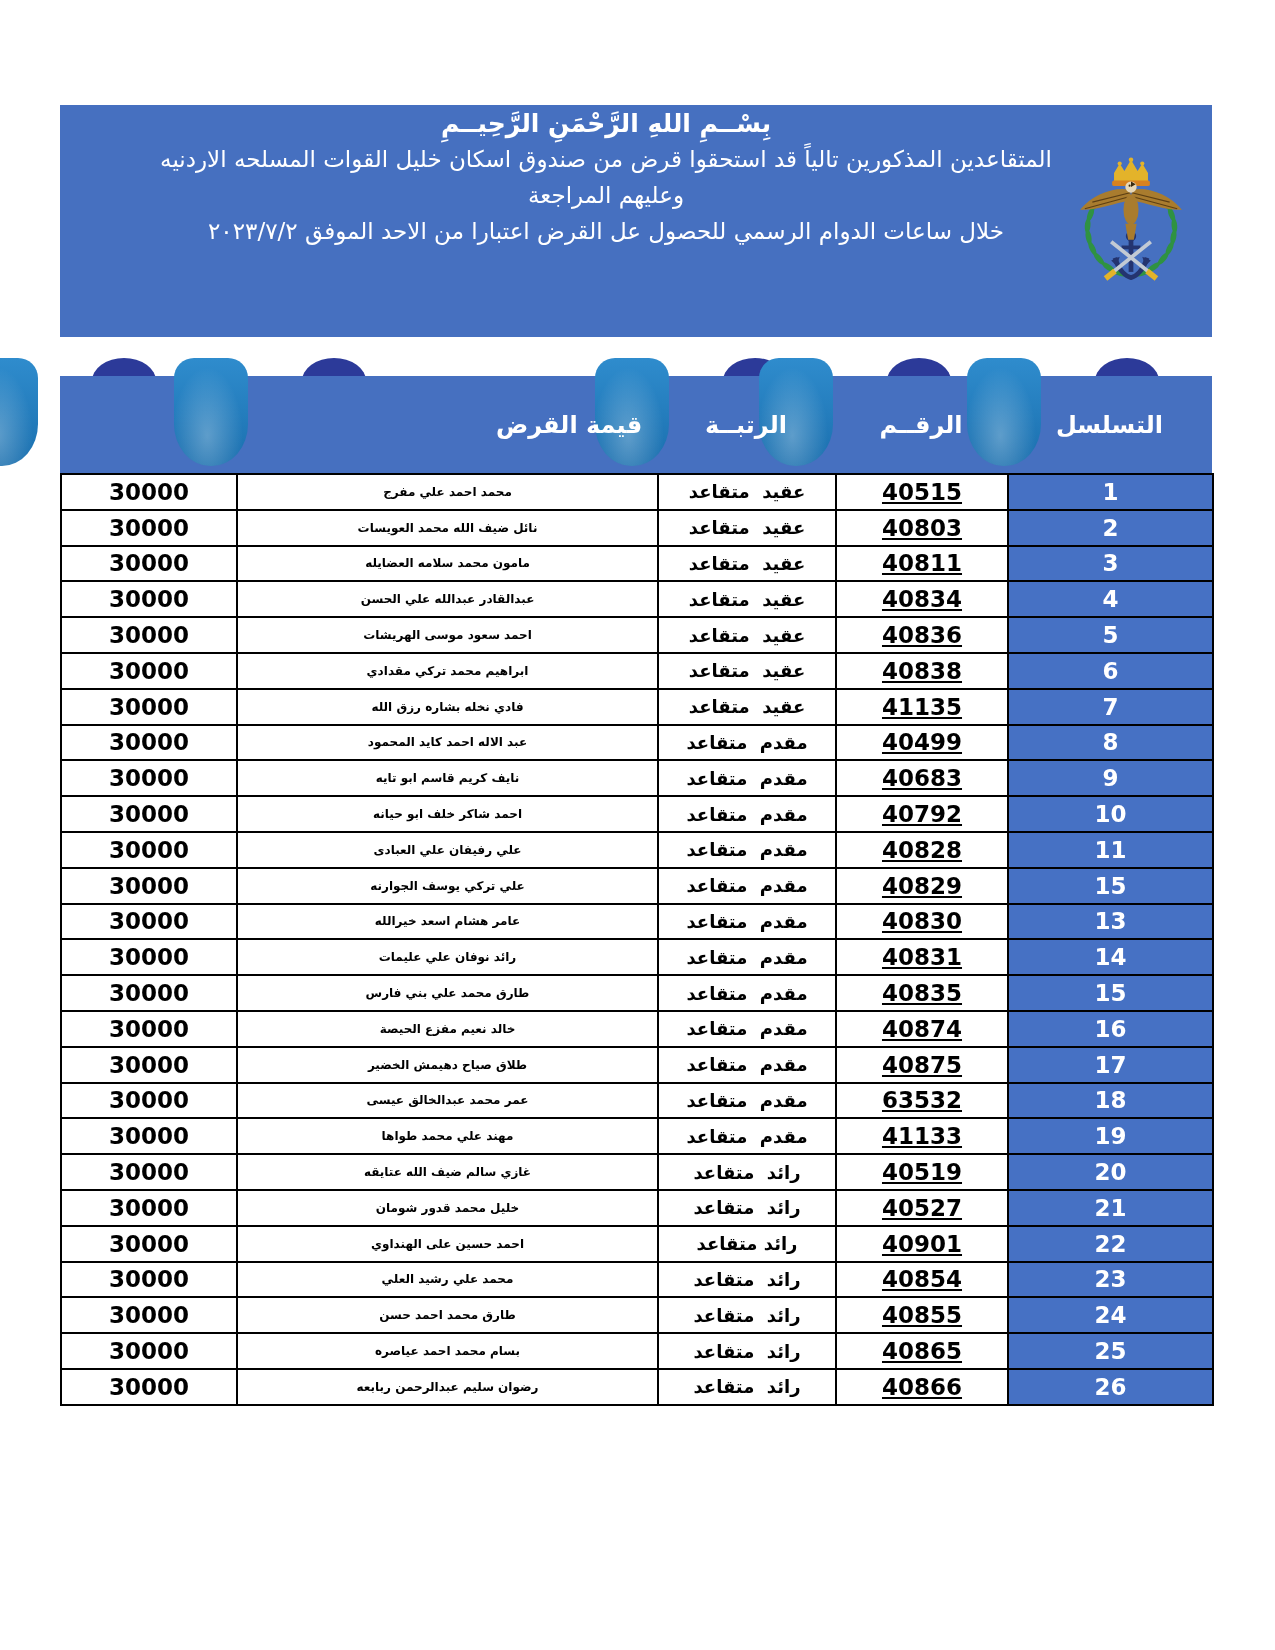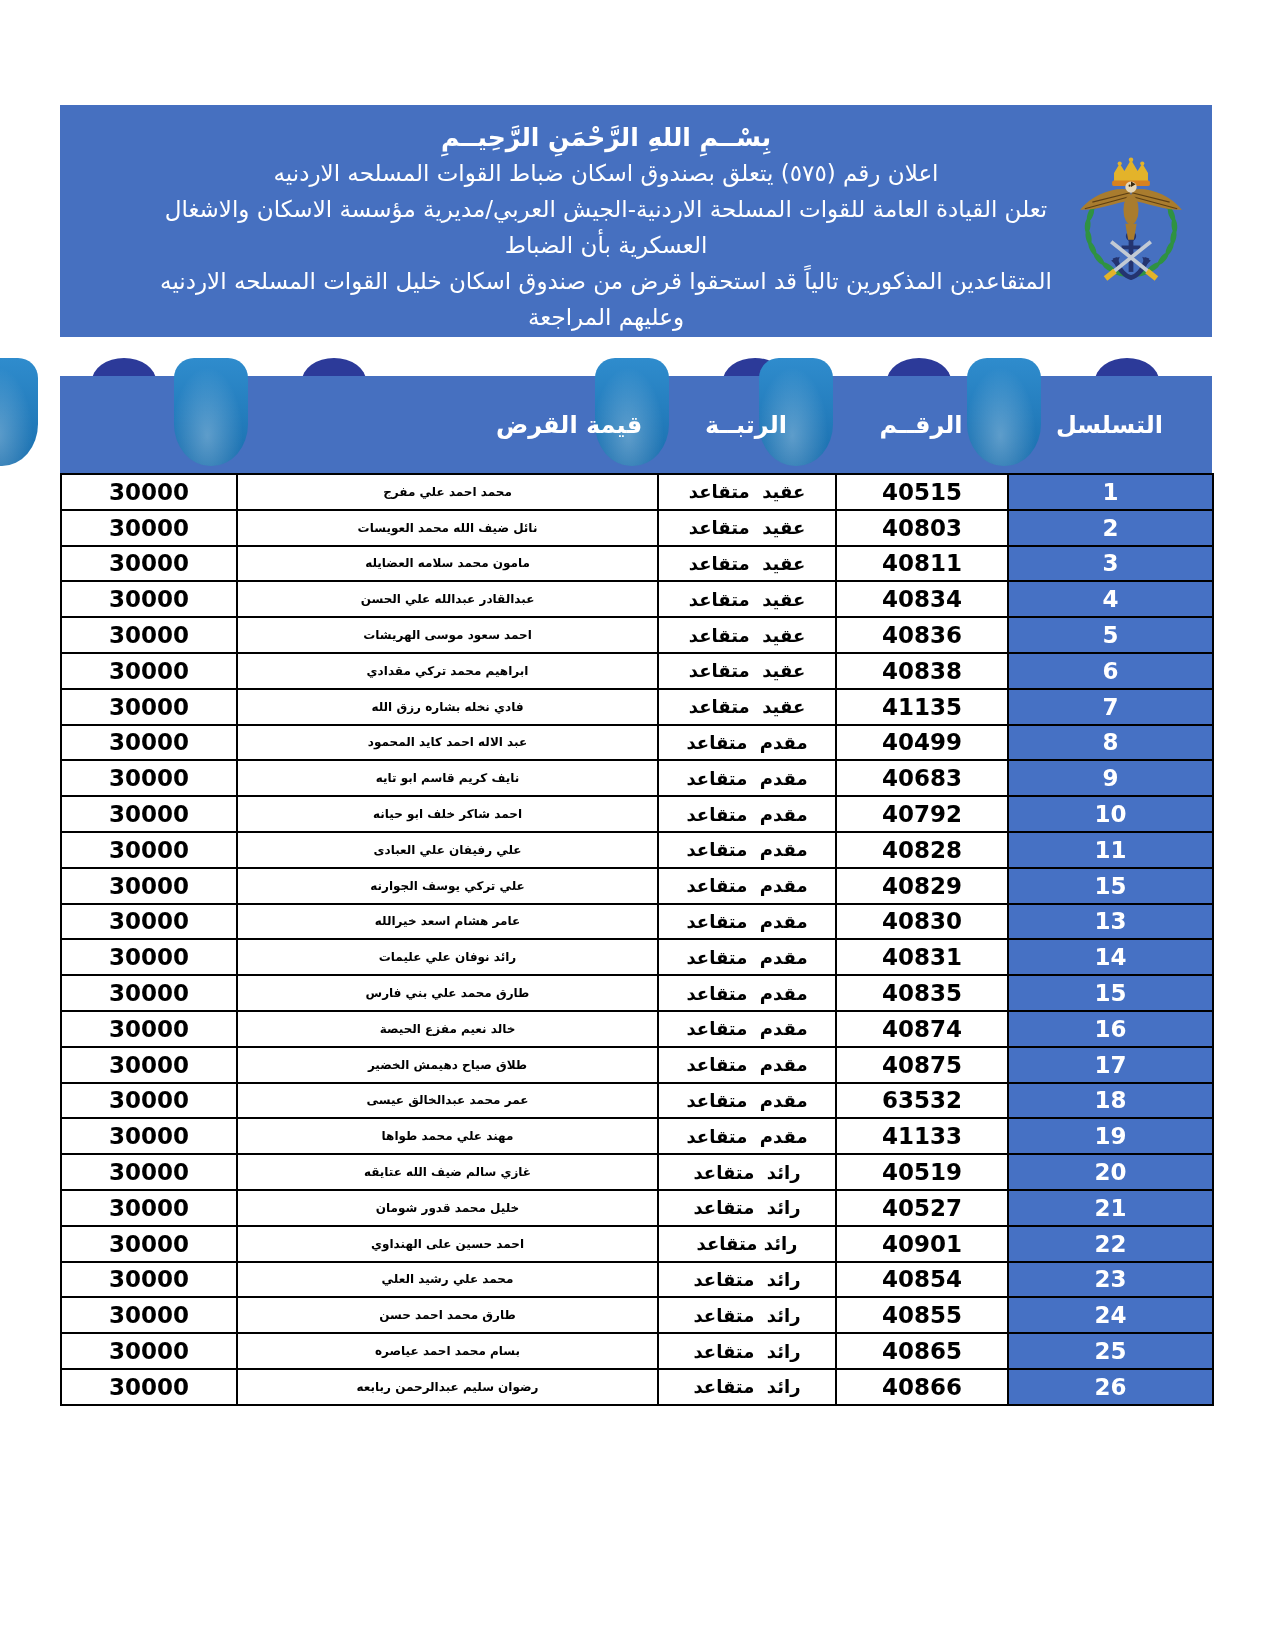--- a/index.html
+++ b/index.html
@@ -9,21 +9,21 @@
     position:relative; width:1275px; height:1650px; margin:0 auto;
     background:#ffffff; overflow:hidden;
   }
 
   
   .banner {
     position:absolute; left:60px; top:105px; width:1152px; height:232px;
     background:#4670c0; color:#ffffff;
   }
   .banner-text {
-    position:absolute; inset:0; padding:16px 150px 0 90px;
+    position:absolute; inset:0; padding:2px 150px 0 90px;
     text-align:center; direction:rtl;
   }
   .bismillah {
     font-size:25px; line-height:34px; font-weight:bold; letter-spacing:1px;
   }
   .banner-line { font-size:23px; line-height:36px; }
 
   .emblem { position:absolute; right:28px; top:50px; width:106px; height:132px; }
 
   
@@ -59,35 +59,33 @@
   table.loan-table {
     width:1152px; border-collapse:collapse; table-layout:fixed;
     direction:rtl; background:#ffffff;
   }
   .loan-table td {
     border:2px solid #000000; height:35.8px; padding:0;
     text-align:center; vertical-align:middle; font-weight:bold; color:#000000;
     overflow:hidden;
   }
   td.c-serial { background:#4671c4; color:#ffffff; font-size:23px; }
-  td.c-number { font-size:23px; direction:ltr; }
+  td.c-number { font-size:23px; direction:ltr;text-decoration:underline; }
   td.c-rank   { font-size:18px; white-space:pre;margin-top:36px; }
   td.c-name   { font-size:12px; }
   td.c-loan   { font-size:23px; direction:ltr; }
 </style>
 </head>
 <body>
 
 <div class="page">
 
   <div class="banner">
     <div class="banner-text">
       <div class="bismillah">بِسْــمِ اللهِ الرَّحْمَنِ الرَّحِيــمِ</div>
-      <div class="banner-line">اعلان رقم (٥٧٥) يتعلق بصندوق اسكان ضباط القوات المسلحه الاردنيه</div>
-      <div class="banner-line">تعلن القيادة العامة للقوات المسلحة الاردنية-الجيش العربي/مديرية مؤسسة الاسكان والاشغال العسكرية بأن الضباط</div>
       <div class="banner-line">المتقاعدين المذكورين تالياً قد استحقوا قرض من صندوق اسكان خليل القوات المسلحه الاردنيه وعليهم المراجعة</div>
       <div class="banner-line">خلال ساعات الدوام الرسمي للحصول عل القرض اعتبارا من الاحد الموفق ٢٠٢٣/٧/٢</div>
     </div>
 
     <svg class="emblem" viewBox="0 0 110 140" aria-hidden="true">
 
       <g fill="#2f9242">
         <ellipse cx="18" cy="52" rx="8" ry="3" transform="rotate(-50 18 52)"></ellipse>
         <ellipse cx="12" cy="63" rx="8" ry="3" transform="rotate(-70 12 63)"></ellipse>
         <ellipse cx="9" cy="75" rx="8" ry="3" transform="rotate(-85 9 75)"></ellipse>

